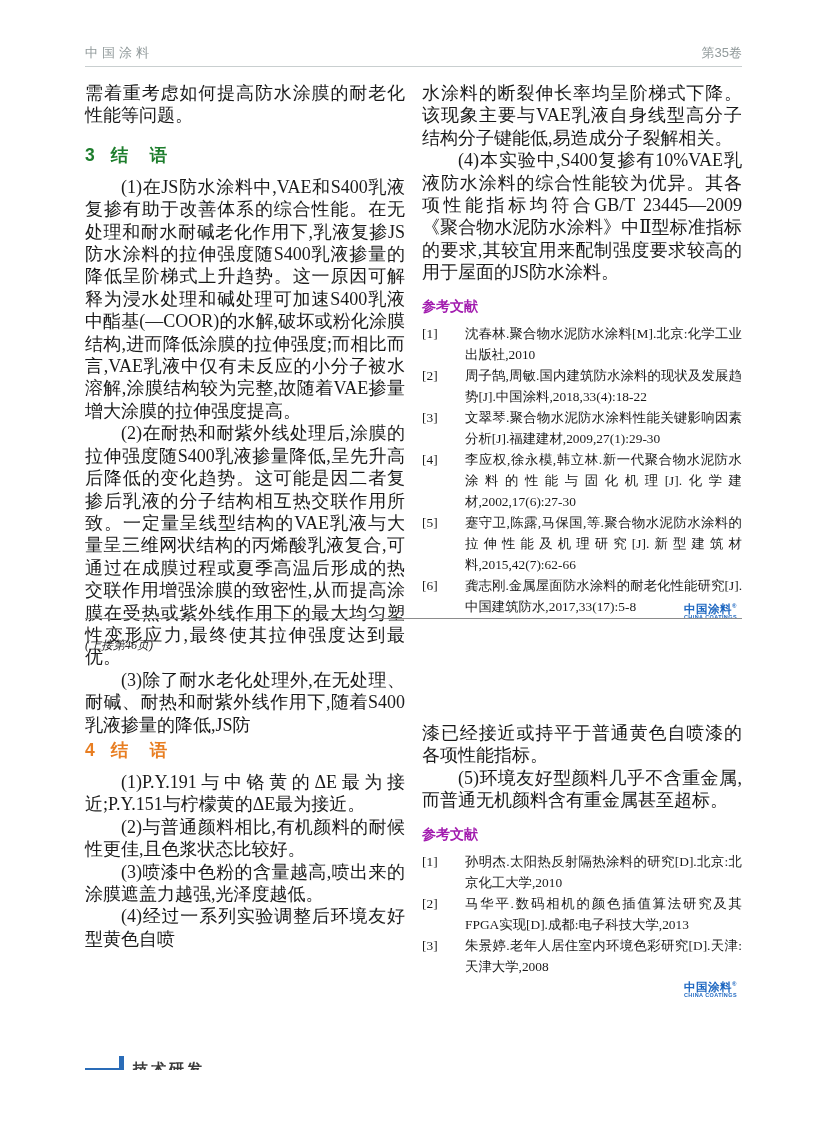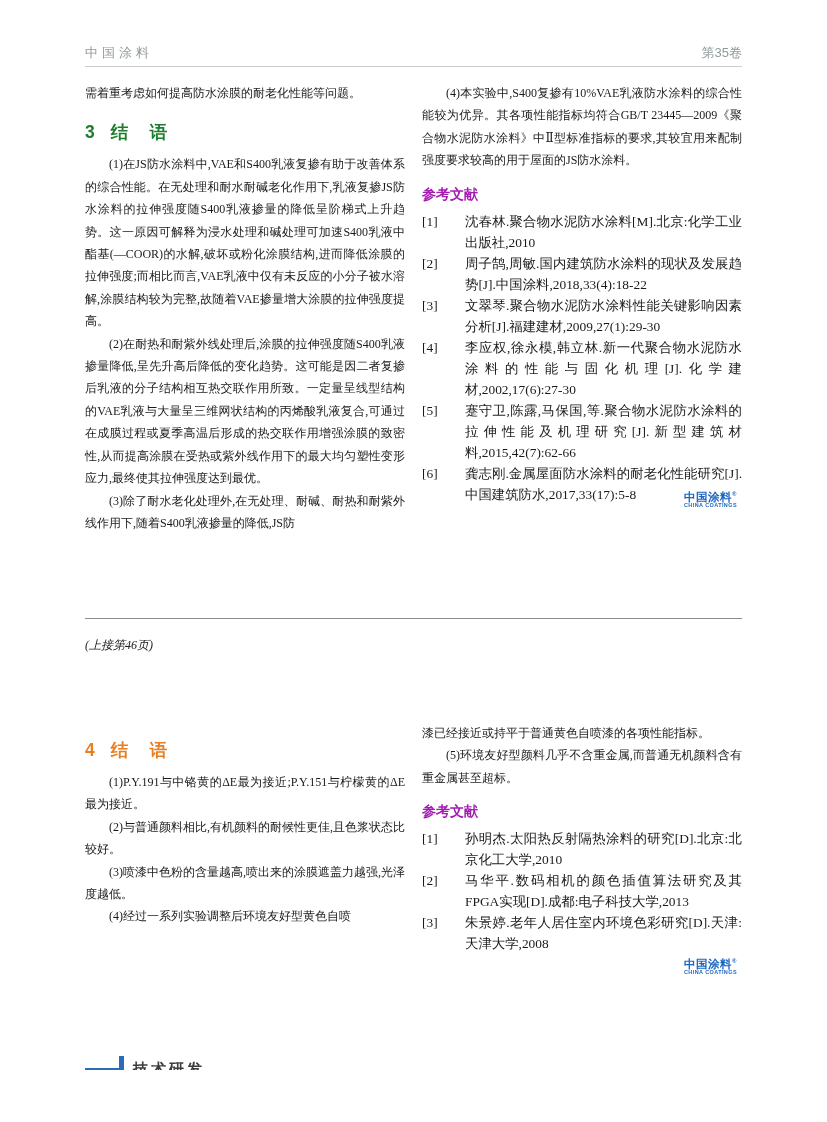--- a/index.html
+++ b/index.html
@@ -34,21 +34,21 @@
     left: 85px;
     width: 657px;
     display: flex;
     gap: 17px;
   }
   .section-1 { top: 82px; height: 536px; }
   .section-2 { top: 722px; height: 300px; }
   .col { width: 320px; }
   .body-text {
     margin: 0;
-    font-size: 12px;
+    font-size: 18px;
     line-height: 22.4px;
     text-align: justify;
     color: #1a1a1a;
   }
   .indent { text-indent: 2em; }
   .section-heading {
     margin: 16px 0 9px 0;
     font-family: "Liberation Sans", sans-serif;
     font-size: 17.5px;
     font-weight: bold;
@@ -141,20 +141,21 @@
       <p class="body-text">需着重考虑如何提高防水涂膜的耐老化性能等问题。</p>
       <h2 class="section-heading green">
         <span class="h-num">3</span>
         <span class="h-title">结　语</span>
       </h2>
       <p class="body-text indent">(1)在JS防水涂料中,VAE和S400乳液复掺有助于改善体系的综合性能。在无处理和耐水耐碱老化作用下,乳液复掺JS防水涂料的拉伸强度随S400乳液掺量的降低呈阶梯式上升趋势。这一原因可解释为浸水处理和碱处理可加速S400乳液中酯基(—COOR)的水解,破坏或粉化涂膜结构,进而降低涂膜的拉伸强度;而相比而言,VAE乳液中仅有未反应的小分子被水溶解,涂膜结构较为完整,故随着VAE掺量增大涂膜的拉伸强度提高。</p>
       <p class="body-text indent">(2)在耐热和耐紫外线处理后,涂膜的拉伸强度随S400乳液掺量降低,呈先升高后降低的变化趋势。这可能是因二者复掺后乳液的分子结构相互热交联作用所致。一定量呈线型结构的VAE乳液与大量呈三维网状结构的丙烯酸乳液复合,可通过在成膜过程或夏季高温后形成的热交联作用增强涂膜的致密性,从而提高涂膜在受热或紫外线作用下的最大均匀塑性变形应力,最终使其拉伸强度达到最优。</p>
       <p class="body-text indent">(3)除了耐水老化处理外,在无处理、耐碱、耐热和耐紫外线作用下,随着S400乳液掺量的降低,JS防</p>
     </div>
     <div class="col">
+      <p class="body-text">水涂料的断裂伸长率均呈阶梯式下降。该现象主要与VAE乳液自身线型高分子结构分子键能低,易造成分子裂解相关。</p>
       <p class="body-text indent">(4)本实验中,S400复掺有10%VAE乳液防水涂料的综合性能较为优异。其各项性能指标均符合GB/T 23445—2009《聚合物水泥防水涂料》中Ⅱ型标准指标的要求,其较宜用来配制强度要求较高的用于屋面的JS防水涂料。</p>
       <h3 class="ref-title">参考文献</h3>
       <div class="refs">
         <div class="ref-row">
           <span class="ref-num">[1]</span>
           <span class="ref-text">沈春林.聚合物水泥防水涂料[M].北京:化学工业出版社,2010</span>
         </div>
         <div class="ref-row">
           <span class="ref-num">[2]</span>
           <span class="ref-text">周子鹄,周敏.国内建筑防水涂料的现状及发展趋势[J].中国涂料,2018,33(4):18-22</span>

